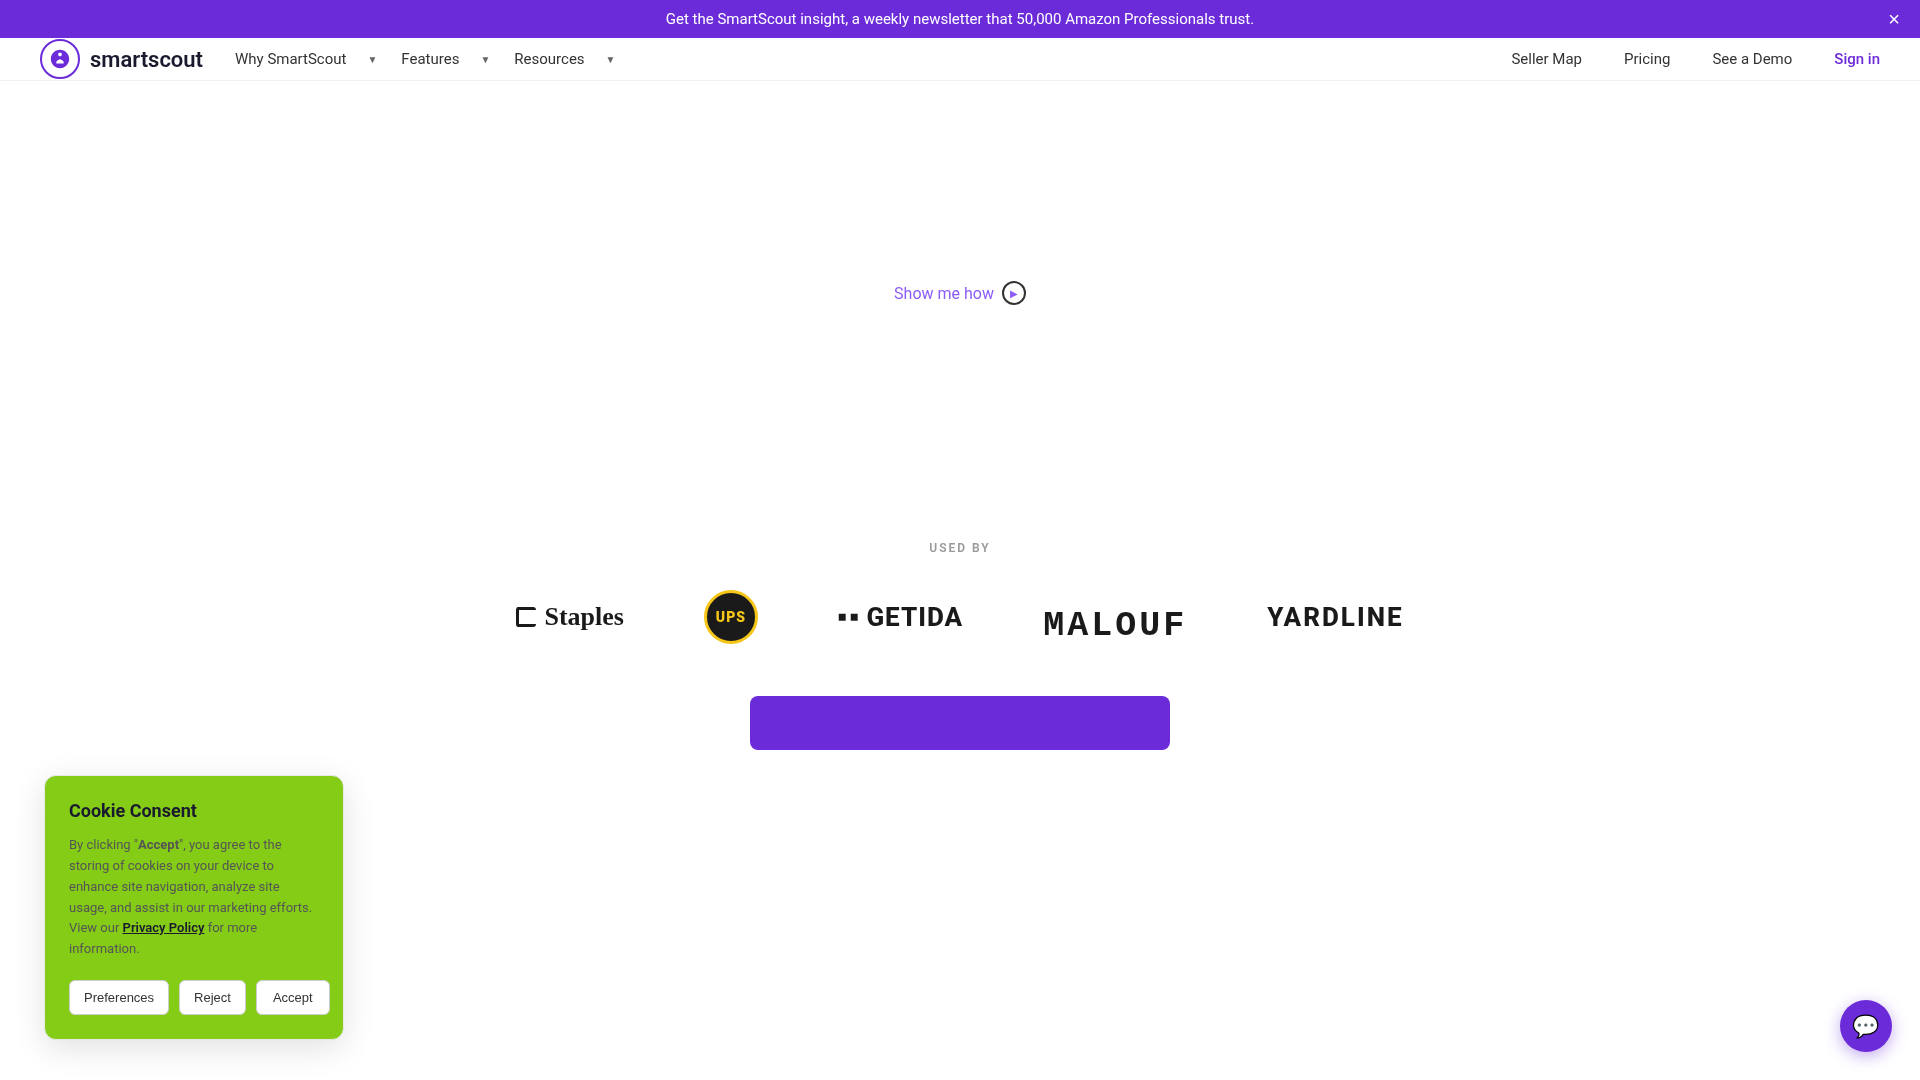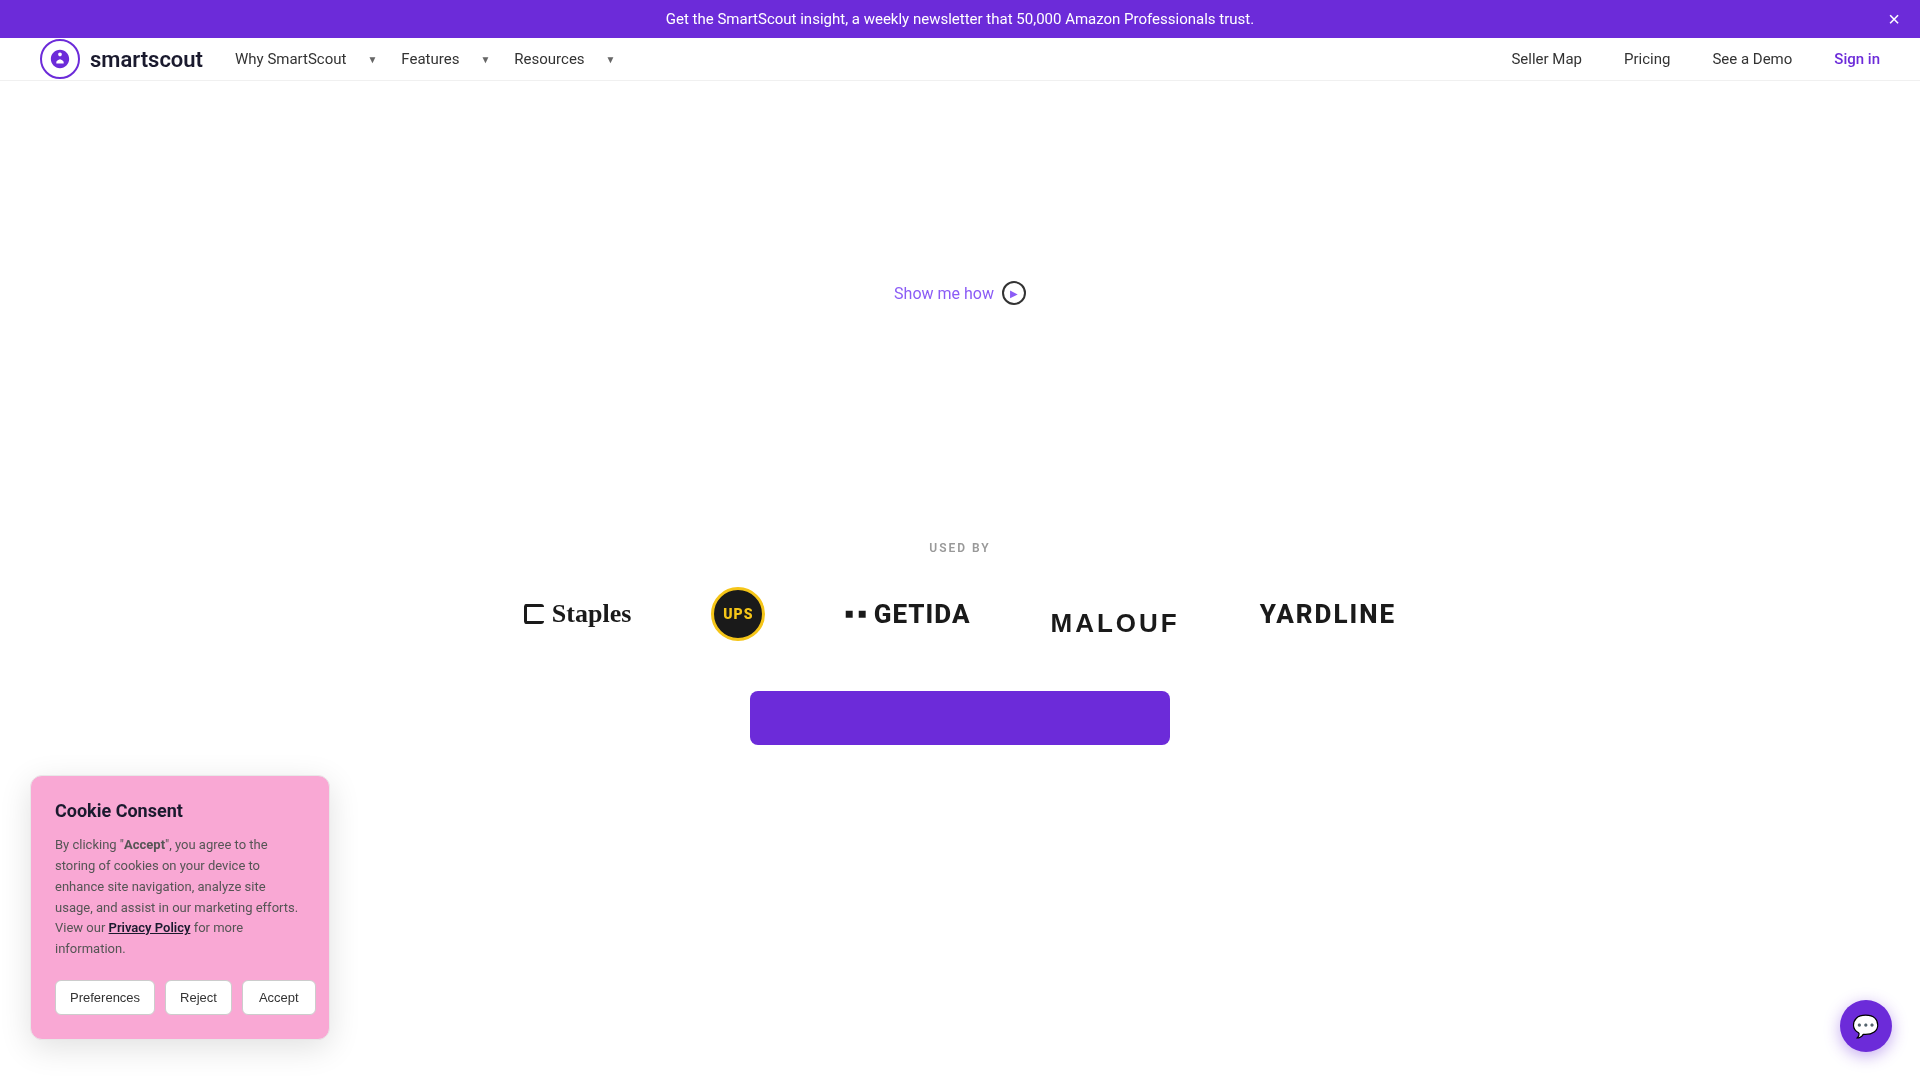--- a/index.html
+++ b/index.html
@@ -223,42 +223,42 @@
       font-weight: 800;
       color: #1a1a1a;
       letter-spacing: 1px;
       display: flex;
       align-items: center;
       gap: 6px;
     }
 
     
     .malouf-logo {
-      font-size: 26px;
+      font-size: 35px;
       font-weight: 700;
       color: #1a1a1a;
       letter-spacing: 3px;
-      font-family: Liberation Sans, sans-serif;
+      font-family: Liberation Mono, monospace;
       margin-top: 19px;
     }
 
     
     .yardline-logo {
       font-size: 26px;
       font-weight: 800;
       color: #1a1a1a;
       letter-spacing: 2px;
     }
 
     
     .cookie-consent {
       position: fixed;
       bottom: 40px;
-      left: 30px;
-      background: #f9a8d4;
+      left: 44px;
+      background: #84cc16;
       border: 1px solid #e8e8e8;
       border-radius: 12px;
       padding: 24px;
       width: 300px;
       box-shadow: 0 8px 32px rgba(0,0,0,0.12);
       z-index: 200;
     }
     .cookie-title {
       font-size: 18px;
       font-weight: 700;

